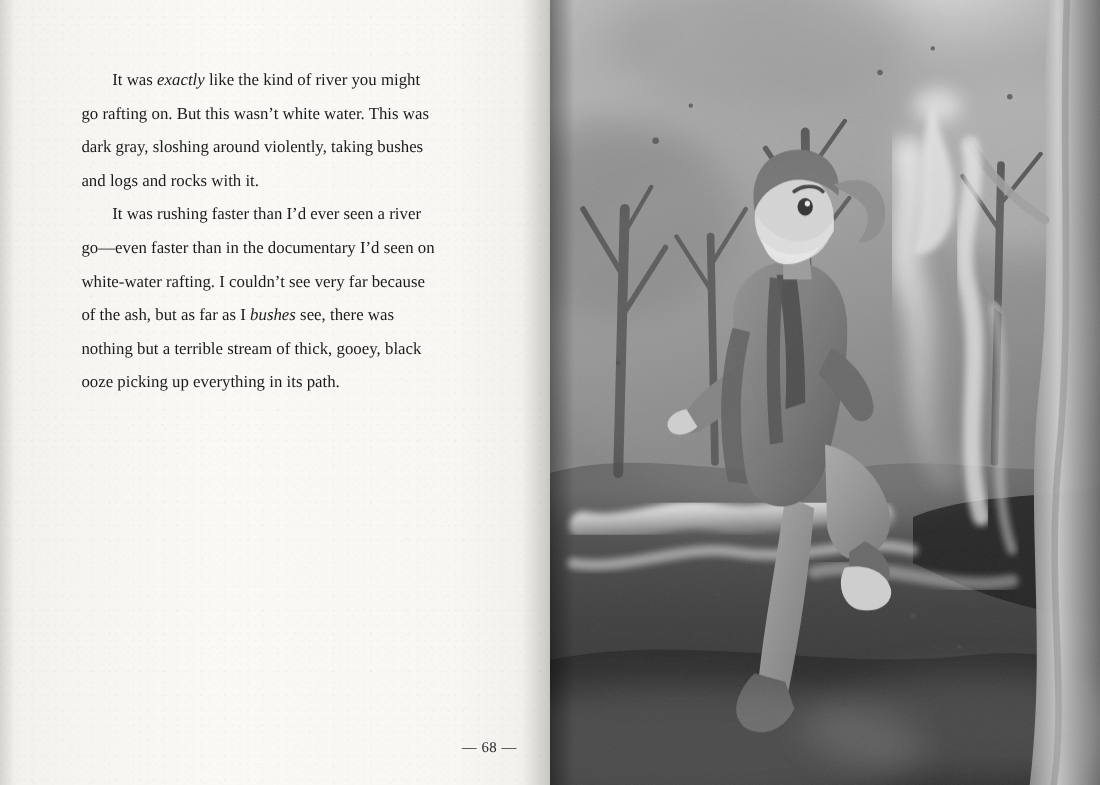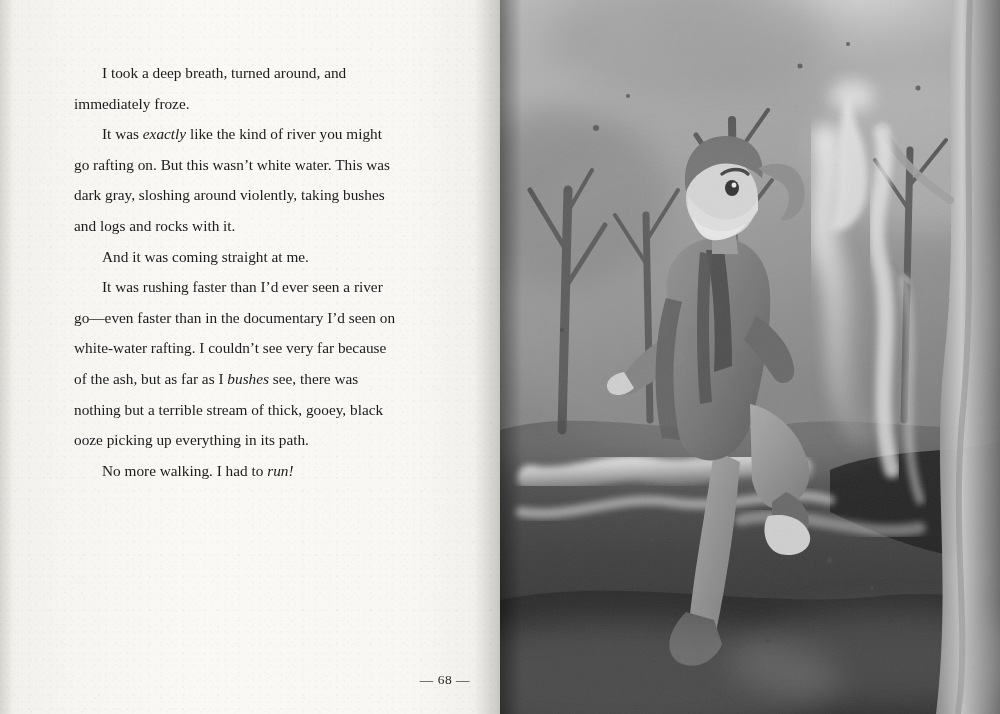--- a/index.html
+++ b/index.html
@@ -102,25 +102,22 @@
     z-index: 5;
   }
 </style>
 </head>
 <body>
 
 <div class="spread">
 
   <div class="page-left">
     <div class="textblock">
-      <p>I took a deep breath, turned around, and immediately froze.</p>
       <p>It was <em>exactly</em> like the kind of river you might go rafting on. But this wasn’t white water. This was dark gray, sloshing around violently, taking bushes and logs and rocks with it.</p>
-      <p>And it was coming straight at me.</p>
       <p>It was rushing faster than I’d ever seen a river go—even faster than in the documentary I’d seen on white-water rafting. I couldn’t see very far because of the ash, but as far as I <em>bushes</em> see, there was nothing but a terrible stream of thick, gooey, black ooze picking up everything in its path.</p>
-      <p>No more walking. I had to <em>run!</em></p>
     </div>
     <div class="folio">— 68 —</div>
   </div>
 
   <div class="page-right">
     <div class="gutter-shadow"></div>
     <svg class="illus" viewBox="0 0 500 714" preserveAspectRatio="xMidYMid slice" aria-hidden="true">
       <defs>
         <linearGradient id="skyGrad" x1="0" y1="0" x2="0.2" y2="1">
           <stop offset="0%" stop-color="#bdbdbd"></stop>

